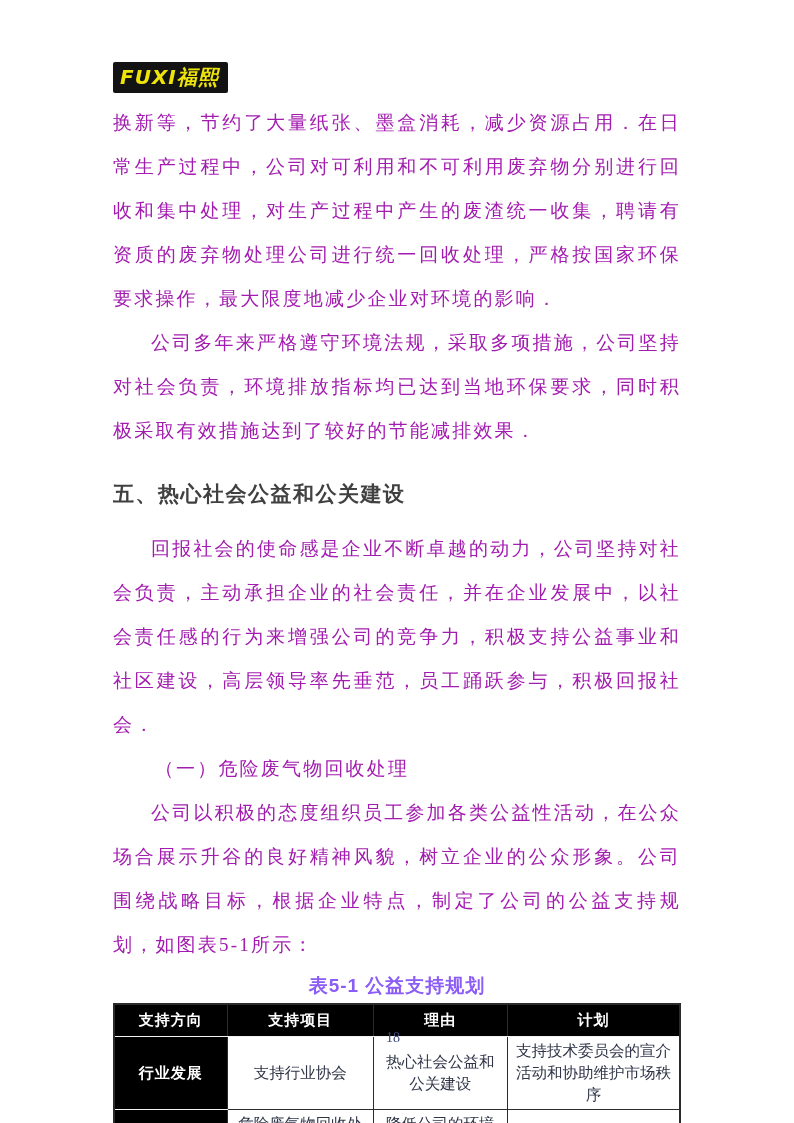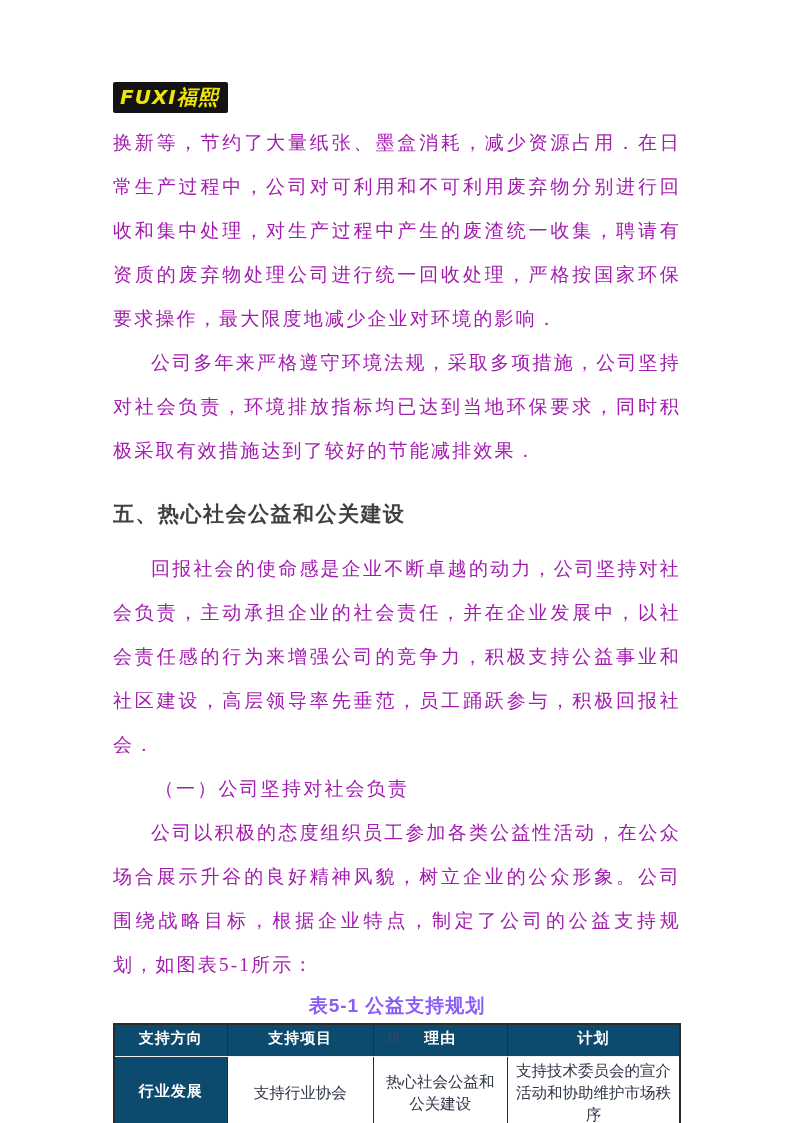--- a/index.html
+++ b/index.html
@@ -3,21 +3,21 @@
 <meta charset="utf-8">
 <style>
   * { margin:0; padding:0; box-sizing:border-box; }
   html,body { background:#ffffff; }
   .page {
     position:relative;
     width:794px; height:1123px;
     margin:0 auto;
     background:#ffffff;
     overflow:hidden;
-    padding:82px 113px 0 113px;
+    padding:62px 113px 0 113px;
     font-family:"Liberation Serif", serif;
   }
   .logo {
     display:inline-block;
     background:#131313;
     color:#EFE409;
     font-family:"DejaVu Sans", sans-serif;
     font-weight:bold;
     font-style:italic;
     font-size:20px;
@@ -77,24 +77,24 @@
     border:1.5px solid #2b2b2b;
     text-align:center;
     vertical-align:middle;
     padding:3px 8px;
     line-height:22px;
   }
   table.plan tr.hdr { height:32px; }
   table.plan tr.r1 { height:64px; }
   table.plan tr.r2 { height:48px; }
   table.plan .blue {
-    background:#0c4a6e;
+    background:#000000;
     color:#ffffff;
     font-weight:bold;
-    font-family:Liberation Mono, monospace;
+    font-family:Liberation Serif, serif;
     font-size:15px;
     letter-spacing:1px;
   }
   table.plan td.blue { border-bottom:1.5px solid #f2f2f2; }
   table.plan th.blue { border-bottom:1.5px solid #f2f2f2; }
   table.plan tr.r2 td.blue { border-bottom:1.5px solid #2b2b2b; }
   .page-number {
     position:absolute;
     left:0; right:8px; top:1030px;
     text-align:center;
@@ -111,21 +111,21 @@
   <div class="logo">FUXI福熙</div>
 
   <p class="body-text para first-para">换新等，节约了大量纸张、墨盒消耗，减少资源占用．在日常生产过程中，公司对可利用和不可利用废弃物分别进行回收和集中处理，对生产过程中产生的废渣统一收集，聘请有资质的废弃物处理公司进行统一回收处理，严格按国家环保要求操作，最大限度地减少企业对环境的影响．</p>
 
   <p class="body-text para indent">公司多年来严格遵守环境法规，采取多项措施，公司坚持对社会负责，环境排放指标均已达到当地环保要求，同时积极采取有效措施达到了较好的节能减排效果．</p>
 
   <h2 class="section-heading">五、热心社会公益和公关建设</h2>
 
   <p class="body-text para indent after-heading">回报社会的使命感是企业不断卓越的动力，公司坚持对社会负责，主动承担企业的社会责任，并在企业发展中，以社会责任感的行为来增强公司的竞争力，积极支持公益事业和社区建设，高层领导率先垂范，员工踊跃参与，积极回报社会．</p>
 
-  <p class="body-text para sub-heading">（一）公司坚持对社会负责</p>
+  <p class="body-text para sub-heading">（一）危险废气物回收处理</p>
 
   <p class="body-text para indent">公司以积极的态度组织员工参加各类公益性活动，在公众场合展示升谷的良好精神风貌，树立企业的公众形象。公司围绕战略目标，根据企业特点，制定了公司的公益支持规划，如图表5-1所示：</p>
 
   <div class="table-title">表5-1 公益支持规划</div>
 
   <table class="plan">
     <colgroup>
       <col class="c1">
         <col class="c2">
         <col class="c3">

